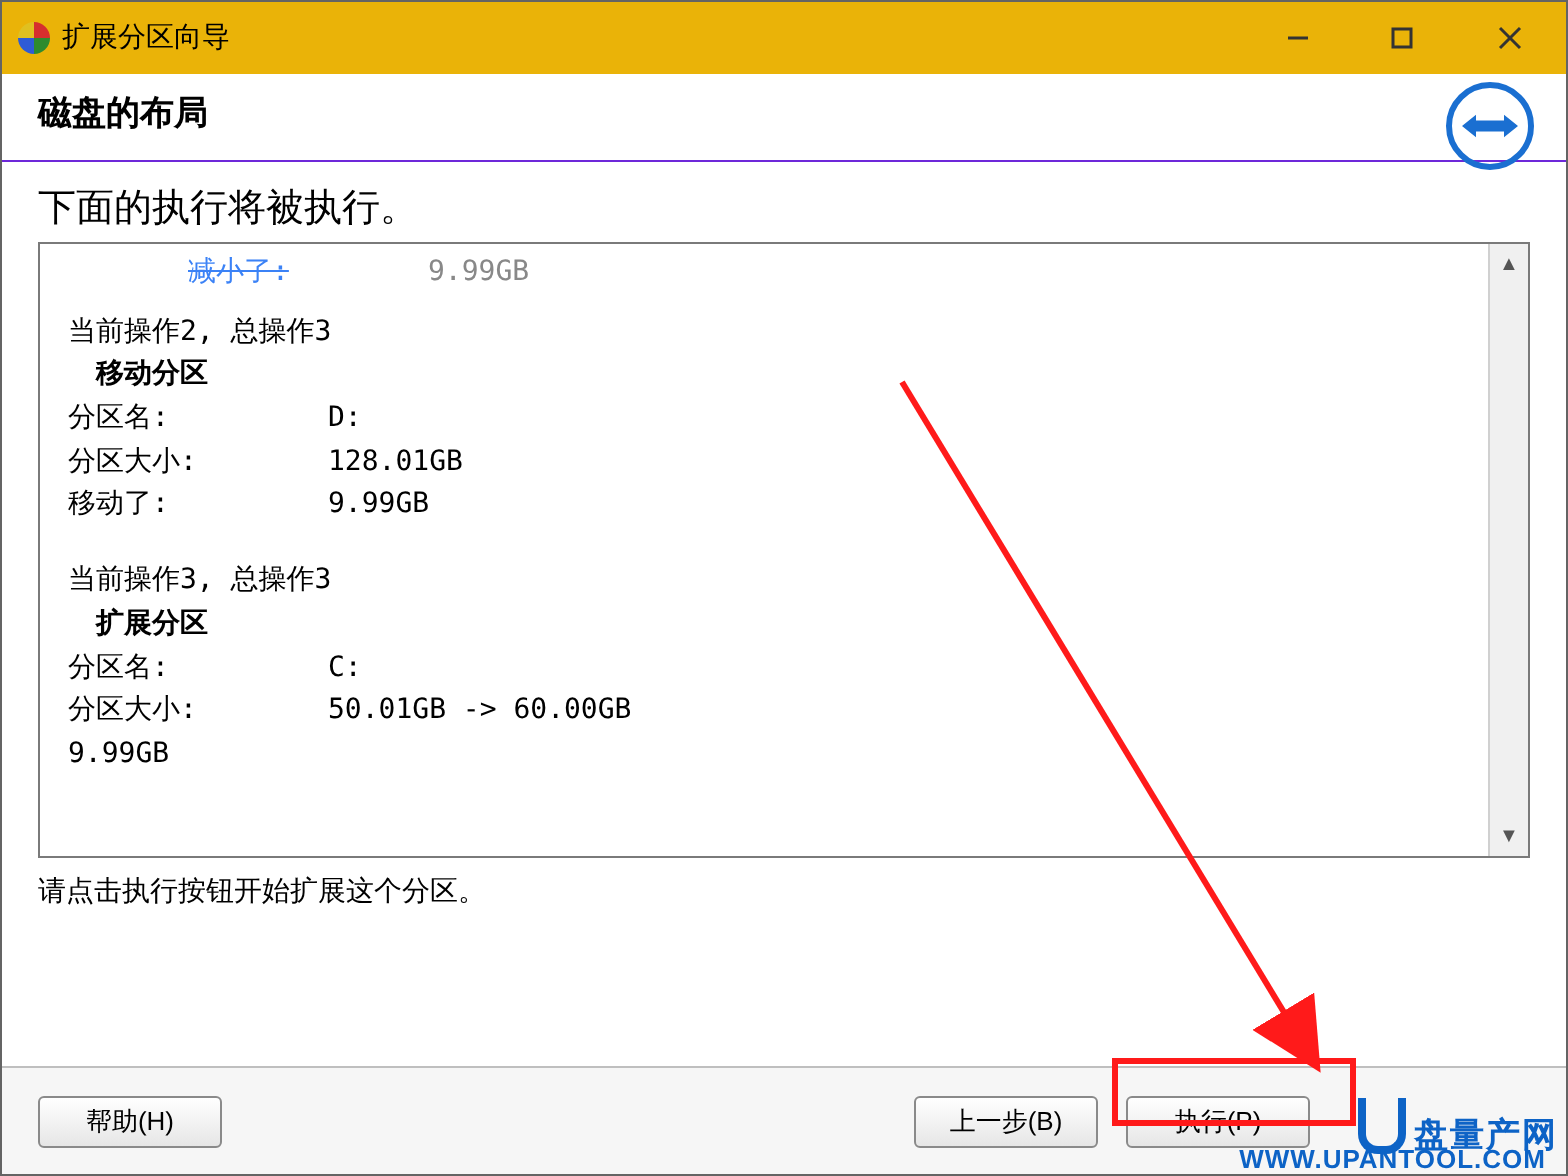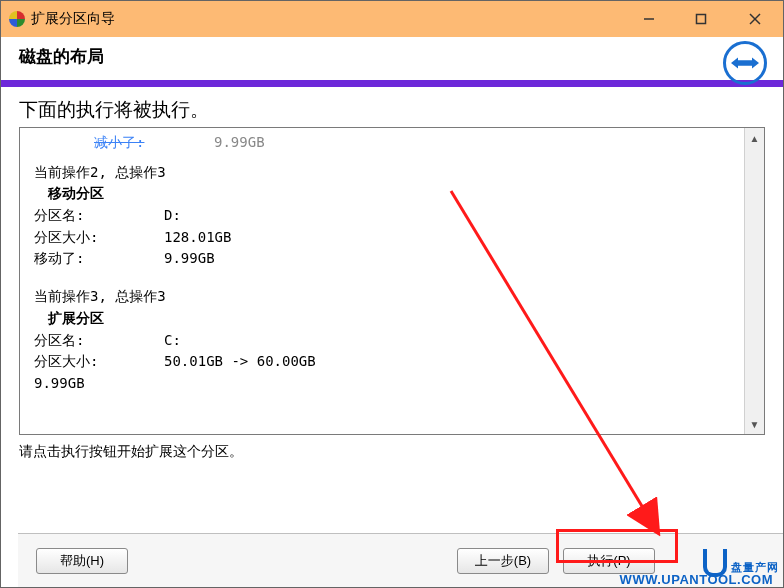--- a/index.html
+++ b/index.html
@@ -18,21 +18,21 @@
     height: 588px;
     border: 1px solid #646464;
     position: relative;
     background: #fff;
   }
   .titlebar {
     height: 36px;
     display: flex;
     align-items: center;
     padding-left: 8px;
-    background: #fdba74;
+    background: #eab308;
   }
   .app-icon {
     width: 16px; height: 16px;
     border-radius: 50%;
     background: conic-gradient(#d62e2e 0 25%, #2e8b2e 0 50%, #2e5bd6 0 75%, #e0c020 0 100%);
     margin-right: 6px;
     flex: 0 0 auto;
   }
   .title-text { flex: 1 1 auto; font-size: 14px; }
   .win-controls { display: flex; height: 100%; }
@@ -41,21 +41,21 @@
     display: flex;
     align-items: center;
     justify-content: center;
     font-size: 16px;
     color: #333;
   }
   .win-btn.close { width: 56px; }
   .header-zone {
     padding: 8px 35px 12px 18px;
     position: relative;
-    border-bottom: 7px solid #6d28d9;
+    border-bottom: 1px solid #6d28d9;
   }
   .header-title { font-size: 17px; font-weight: 700; }
   .header-sub { font-size: 14px; margin-top: 2px; margin-left: 18px; }
   .wizard-icon {
     position: absolute;
     right: 16px; top: 4px;
     width: 44px; height: 44px;
     border: 3px solid #1a6fd1;
     border-radius: 50%;
     display: flex; align-items: center; justify-content: center;
@@ -105,21 +105,20 @@
   }
   .bottombar {
     position: absolute;
     left: 0; right: 0; bottom: 0;
     height: 54px;
     border-top: 1px solid #bfbfbf;
     background: #f6f6f6;
     display: flex;
     align-items: center;
     padding: 17px 18px;
-    margin-left: 17px;
   }
   .btn {
     height: 26px;
     min-width: 92px;
     background: linear-gradient(#fff, #e6e6e6);
     border: 1px solid #8a8a8a;
     border-radius: 3px;
     font-size: 13px;
     display: inline-flex;
     align-items: center;
@@ -147,21 +146,21 @@
     font-weight: 700;
   }
   .wm-u {
     width: 24px; height: 28px;
     border: 4px solid #0d63c6;
     border-top: none;
     border-radius: 0 0 10px 10px;
     position: relative; top: -4px;
     margin-right: 4px;
   }
-  .wm-text1 { color: #0d63c6; font-size: 11px; letter-spacing: 1px; }
+  .wm-text1 { color: #0d63c6; font-size: 17px; letter-spacing: 1px; }
   .wm-text2 { color: #0d63c6; font-size: 13px; position: absolute; right: 6px; bottom: -6px; letter-spacing: 0.5px;}
 </style>
 </head>
 <body>
 
 <div class="window">
 
   <div class="titlebar">
     <div class="app-icon"></div>
     <div class="title-text">扩展分区向导</div>

